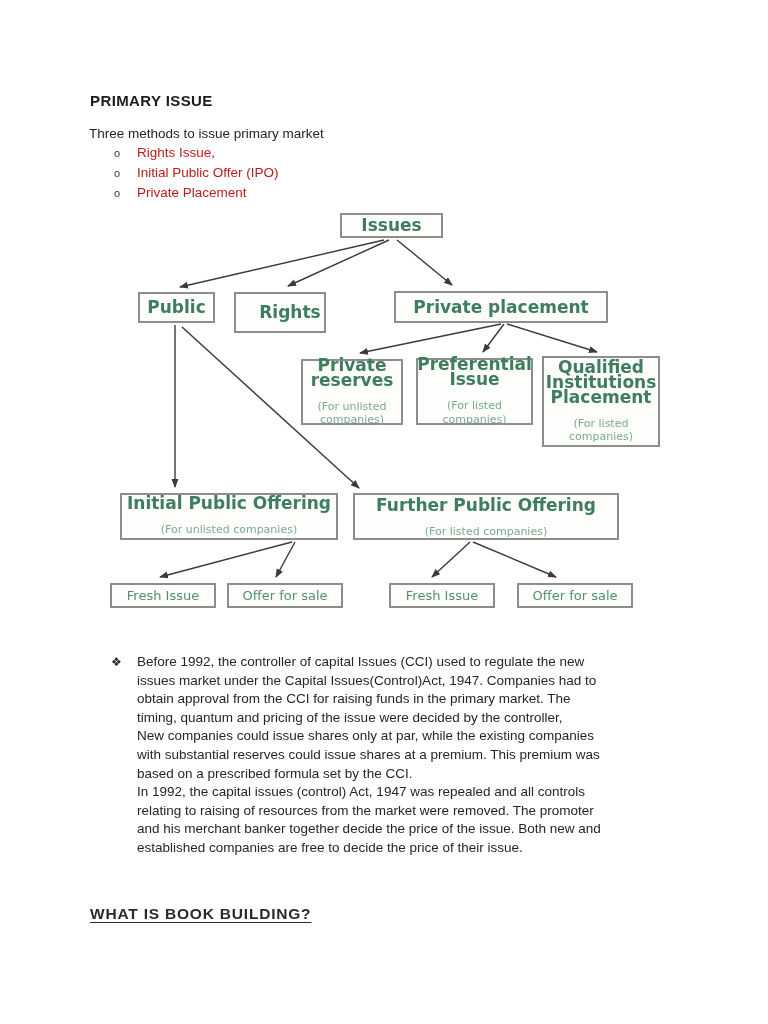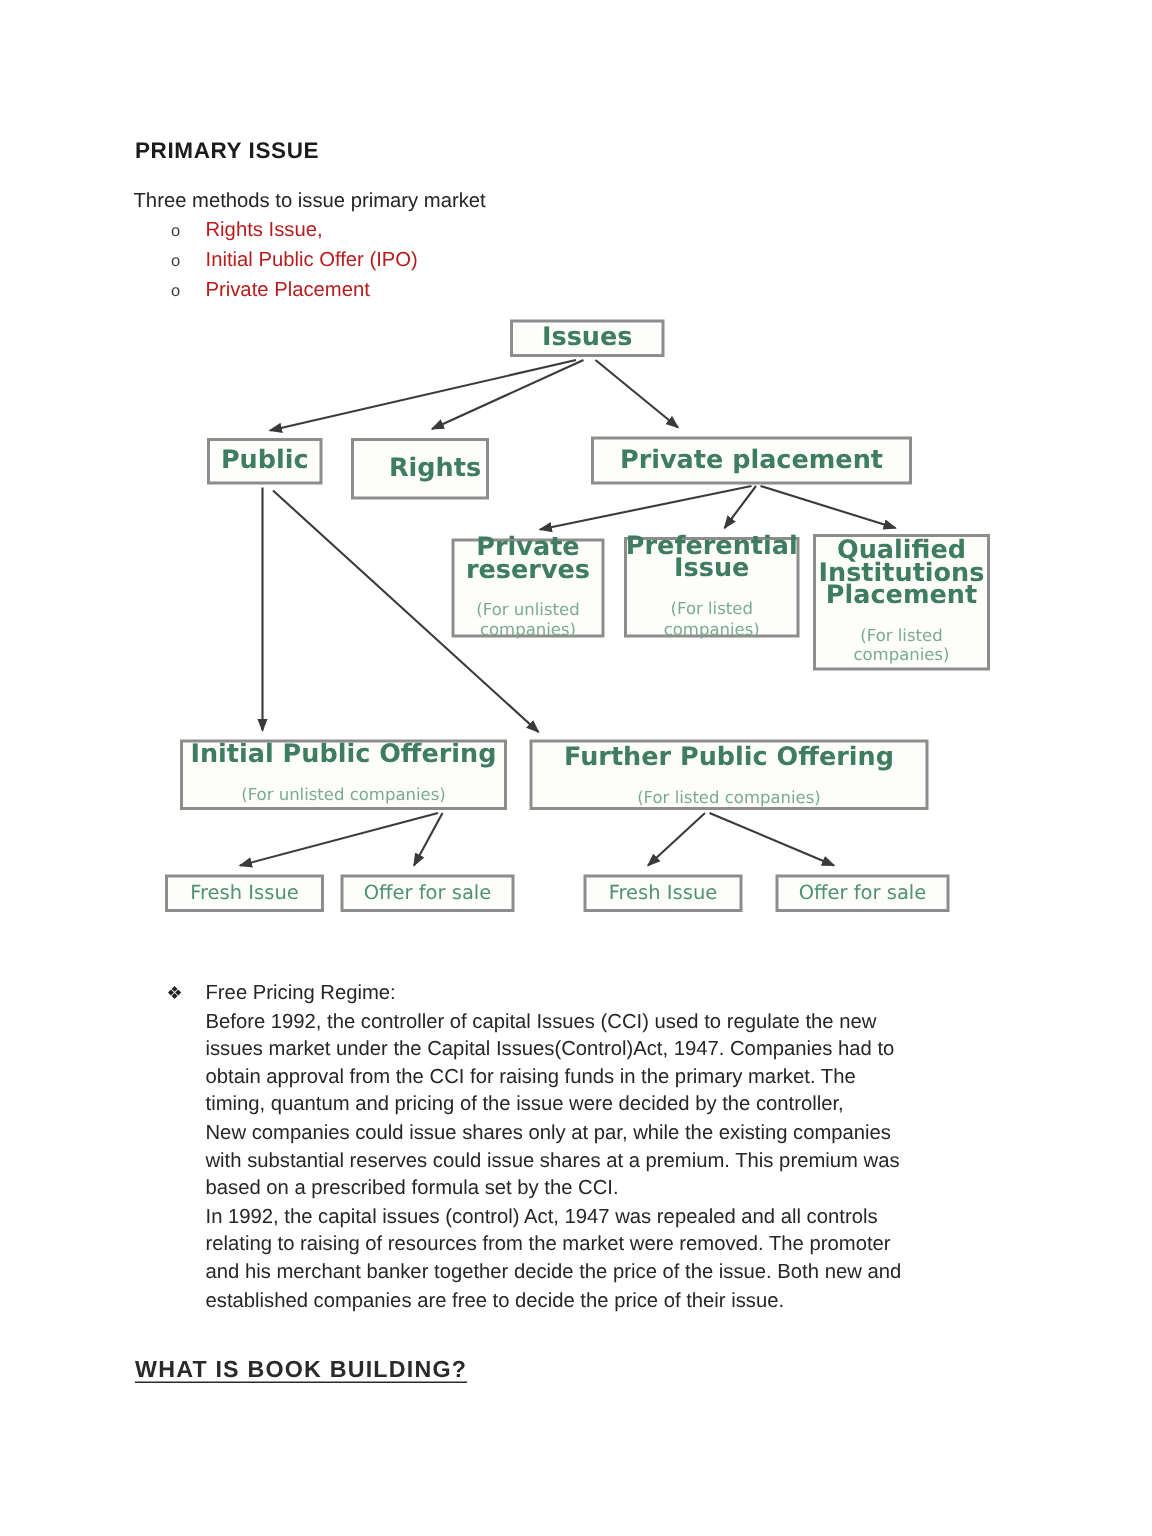--- a/index.html
+++ b/index.html
@@ -133,21 +133,20 @@
     <div class="t">Fresh Issue</div>
   </div>
   <div class="node light" style="left:517px;top:583px;width:116px;height:25px;">
     <div class="t">Offer for sale</div>
   </div>
 </div>
 
 <div class="abs free-pricing">
   <div class="d">❖</div>
   <div class="fp-body">
-    <div class="fp-head">Free Pricing Regime:</div>
     <div class="fp-par">Before 1992, the controller of capital Issues (CCI) used to regulate the new
 issues market under the Capital Issues(Control)Act, 1947. Companies had to
 obtain approval from the CCI for raising funds in the primary market. The
 timing, quantum and pricing of the issue were decided by the controller,
 New companies could issue shares only at par, while the existing companies
 with substantial reserves could issue shares at a premium. This premium was
 based on a prescribed formula set by the CCI.
 In 1992, the capital issues (control) Act, 1947 was repealed and all controls
 relating to raising of resources from the market were removed. The promoter
 and his merchant banker together decide the price of the issue. Both new and

